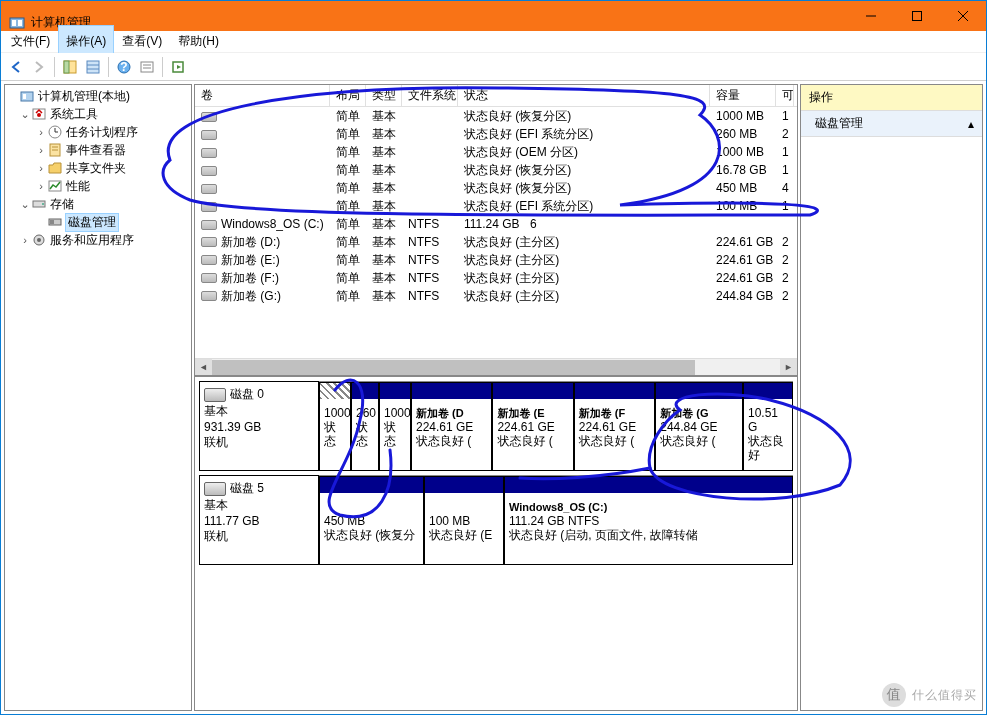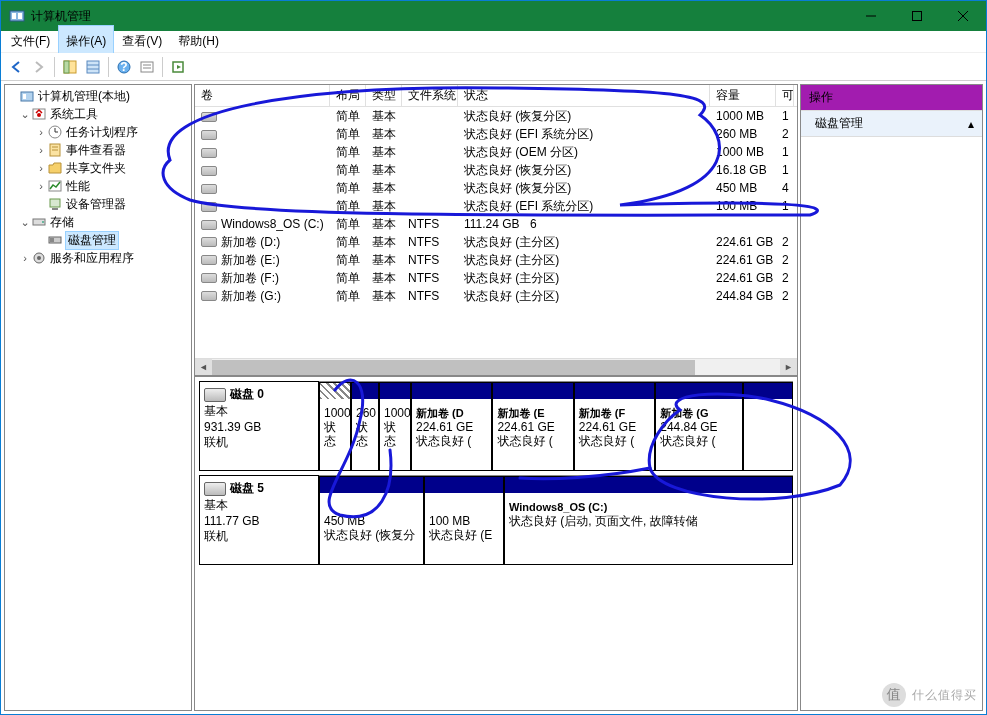--- a/index.html
+++ b/index.html
@@ -1,18 +1,18 @@
 <!DOCTYPE html>
 <html><head>
 <meta charset="utf-8">
 <style>
   * { box-sizing: border-box; font-family: "Segoe UI", "Microsoft YaHei", Tahoma, sans-serif; font-size: 12px; }
   html,body { margin:0; padding:0; background:#fff; width:987px; height:715px; overflow:hidden; }
   .window { width:987px; height:715px; border:1px solid #097dd5; display:flex; flex-direction:column; background:#fff; }
-  .titlebar { height:30px; display:flex; align-items:center; background:#15803d; }
+  .titlebar { height:30px; display:flex; align-items:flex-end; background:#f97316; }
   .titlebar .icon { width:16px; height:16px; margin:0 6px 0 8px; }
   .titlebar .title { flex:1; color:#000; }
   .titlebar .btn { width:46px; height:30px; display:flex; align-items:center; justify-content:center; }
   .menubar { height:22px; display:flex; align-items:center; padding:0 2px; background:#fff; border-bottom:1px solid #f0f0f0;}
   .menubar .mitem { padding:2px 8px; }
   .menubar .mitem.sel { background:#cce8ff; border:1px solid #99d1ff; padding:7px 7px;}
   .toolbar { height:28px; display:flex; align-items:center; padding:2px 4px; background:#fff; border-bottom:1px solid #d0d0d0; gap:1px;}
   .toolbar .tb { width:22px; height:22px; display:flex; align-items:center; justify-content:center; border:1px solid transparent;}
   .toolbar .sep { width:1px; height:20px; background:#ccc; margin:0 3px;}
   .body { flex:1; display:flex; min-height:0;}
@@ -30,31 +30,31 @@
   .trow .td { padding:0 6px; white-space:nowrap; overflow:hidden;}
   .trow .vol-ico { width:16px; height:10px; display:inline-block; background:linear-gradient(#ddd,#bbb); border:1px solid #888; border-radius:2px; margin-right:4px; vertical-align:middle;}
   .hscroll { height:17px; background:#f0f0f0; border-top:1px solid #ddd; display:flex; align-items:center;}
   .hscroll .arrow { width:17px; height:17px; background:#e0e0e0; display:flex; align-items:center; justify-content:center; font-size:9px; color:#555;}
   .hscroll .track { flex:1; height:17px; position:relative;}
   .hscroll .thumb { position:absolute; height:15px; top:1px; background:#c0c0c0; }
   .disk-pane { flex:1; overflow:auto; background:#fff; border-top:2px solid #888; padding:4px;}
   .disk-row { display:flex; margin-bottom:4px; min-height:90px;}
   .disk-info { width:120px; border:1px solid #000; padding:4px; background:#fff; position:relative;}
   .disk-info .dico { width:22px; height:14px; background:linear-gradient(#eee,#bbb); border:1px solid #666; border-radius:2px; display:inline-block; margin-right:4px; vertical-align:middle;}
-  .disk-info .dname { font-weight:bold;}
+  .disk-info .dname { font-weight:normal;}
   .disk-parts { flex:1; display:flex; border-top:1px solid #888;}
   .part { border:1px solid #000; background:#fff; overflow:hidden; padding-top:5px; position:relative; min-width:0;}
   .part .bar { position:absolute; top:0; left:0; right:0; height:16px; background:#00008b;}
   .part .bar.hatch { background:repeating-linear-gradient(45deg,#888,#888 2px,#fff 2px,#fff 5px);}
   .part .pcontent { padding:18px 4px 4px 4px; font-size:11px; line-height:14px; overflow:hidden;}
   .part .pcontent b { font-size:11px;}
   .legend { height:22px; display:flex; align-items:center; gap:6px; padding:0 6px; border-top:1px solid #ccc;}
   .legend .sw { width:12px; height:12px; border:1px solid #000; display:inline-block;}
   .actions { width:183px; border:1px solid #888; margin:3px 3px 3px 1px; background:#fff; display:flex; flex-direction:column;}
-  .actions .ahead { background:#a21caf; padding:4px 8px; font-weight:normal; border-bottom:1px solid #ddd;}
+  .actions .ahead { background:#fef9c3; padding:4px 8px; font-weight:normal; border-bottom:1px solid #ddd;}
   .actions .agroup { background:#eaf2fb; padding:4px 8px 4px 14px; display:flex; align-items:center; justify-content:space-between; border-bottom:1px solid #ddd;}
   .actions .aitem { padding:4px 8px 4px 26px; display:flex; align-items:center; justify-content:space-between;}
   .annot { position:absolute; pointer-events:none; }
   .wm { position:absolute; right:10px; bottom:8px; color:#aaa; font-size:18px; letter-spacing:1px; display:flex; align-items:center; gap:6px; pointer-events:none; font-family:"Microsoft YaHei";}
   .wm .logo { width:24px; height:24px; border-radius:50%; background:#ddd; display:inline-flex; align-items:center; justify-content:center; font-size:14px; color:#888;}
   svg { display:block; }
 </style>
 </head>
 <body>
 
@@ -200,30 +200,20 @@
       <div class="node" style="padding-left:28px">
           <span class="exp">›</span>
           <span class="ticon">
             <svg width="16" height="16">
               <rect x="2" y="3" width="12" height="10" fill="#fff" stroke="#888"></rect>
               <path d="M3 11 L6 7 L9 9 L13 4" fill="none" stroke="#2a8a2a" stroke-width="1.5"></path>
             </svg>
           </span>
           <span>性能</span>
         </div>
-      <div class="node" style="padding-left:28px">
-          <span class="exp"></span>
-          <span class="ticon">
-            <svg width="16" height="16">
-              <rect x="3" y="3" width="10" height="8" fill="#d8e8d0" stroke="#6a9a4e"></rect>
-              <rect x="5" y="12" width="6" height="2" fill="#888"></rect>
-            </svg>
-          </span>
-          <span>设备管理器</span>
-        </div>
       <div class="node" style="padding-left:12px">
           <span class="exp">⌄</span>
           <span class="ticon">
             <svg width="16" height="16">
               <rect x="2" y="5" width="12" height="6" fill="#ddd" stroke="#777"></rect>
               <circle cx="12" cy="8" r="1" fill="#4a8"></circle>
             </svg>
           </span>
           <span>存储</span>
         </div>
@@ -288,21 +278,21 @@
               <div class="td" style="width: 252px;">状态良好 (OEM 分区)</div>
               <div class="td" style="width: 66px;">1000 MB</div>
               <div class="td" style="width: 18px;">1</div>
             </div>
             <div class="trow">
               <div class="td" style="width: 135px;"><span class="vol-ico"></span><span></span></div>
               <div class="td" style="width: 36px; text-align: left;">简单</div>
               <div class="td" style="width: 36px;">基本</div>
               <div class="td" style="width: 56px;"></div>
               <div class="td" style="width: 252px;">状态良好 (恢复分区)</div>
-              <div class="td" style="width: 66px;">16.18 GB</div>
+              <div class="td" style="width: 66px;">16.78 GB</div>
               <div class="td" style="width: 18px;">1</div>
             </div>
             <div class="trow">
               <div class="td" style="width: 135px;"><span class="vol-ico"></span><span></span></div>
               <div class="td" style="width: 36px; text-align: left;">简单</div>
               <div class="td" style="width: 36px;">基本</div>
               <div class="td" style="width: 56px;"></div>
               <div class="td" style="width: 252px;">状态良好 (恢复分区)</div>
               <div class="td" style="width: 66px;">450 MB</div>
               <div class="td" style="width: 18px;">4</div>
@@ -412,20 +402,24 @@
             <div class="part" style="flex:1">
                 <div class="bar"></div>
                 <div class="pcontent"><b>新加卷  (F</b><div>224.61 GE</div><div>状态良好 (</div></div>
               </div>
             <div class="part" style="flex:1.08">
                 <div class="bar"></div>
                 <div class="pcontent"><b>新加卷  (G</b><div>244.84 GE</div><div>状态良好 (</div></div>
               </div>
             <div class="part" style="flex:0 0 50px">
                 <div class="bar"></div>
+                <div class="pcontent">
+                  <div>10.51 G</div>
+                  <div>状态良好</div>
+                </div>
               </div>
           </div>
         </div>
 
         <div class="disk-row">
           <div class="disk-info">
             <div><span class="dico"></span><span class="dname">磁盘 5</span></div>
             <div>基本</div>
             <div>111.77 GB</div>
             <div>联机</div>
@@ -434,21 +428,21 @@
             <div class="part" style="flex:0 0 105px">
                 <div class="bar"></div>
                 <div class="pcontent"><br><div>450 MB</div><div>状态良好 (恢复分</div></div>
               </div>
             <div class="part" style="flex:0 0 80px">
                 <div class="bar"></div>
                 <div class="pcontent"><br><div>100 MB</div><div>状态良好 (E</div></div>
               </div>
             <div class="part" style="flex:1">
                 <div class="bar"></div>
-                <div class="pcontent"><b>Windows8_OS  (C:)</b><div>状态良好 (启动, 页面文件, 故障转储</div></div>
+                <div class="pcontent"><b>Windows8_OS  (C:)</b><div>111.24 GB NTFS</div><div>状态良好 (启动, 页面文件, 故障转储</div></div>
               </div>
           </div>
         </div>
 
         <div class="disk-row" style="min-height:40px">
           <div class="disk-parts" style="border:none"></div>
         </div>
 
         <svg class="annot" style="left:0;top:0" width="610" height="310">
         </svg>

